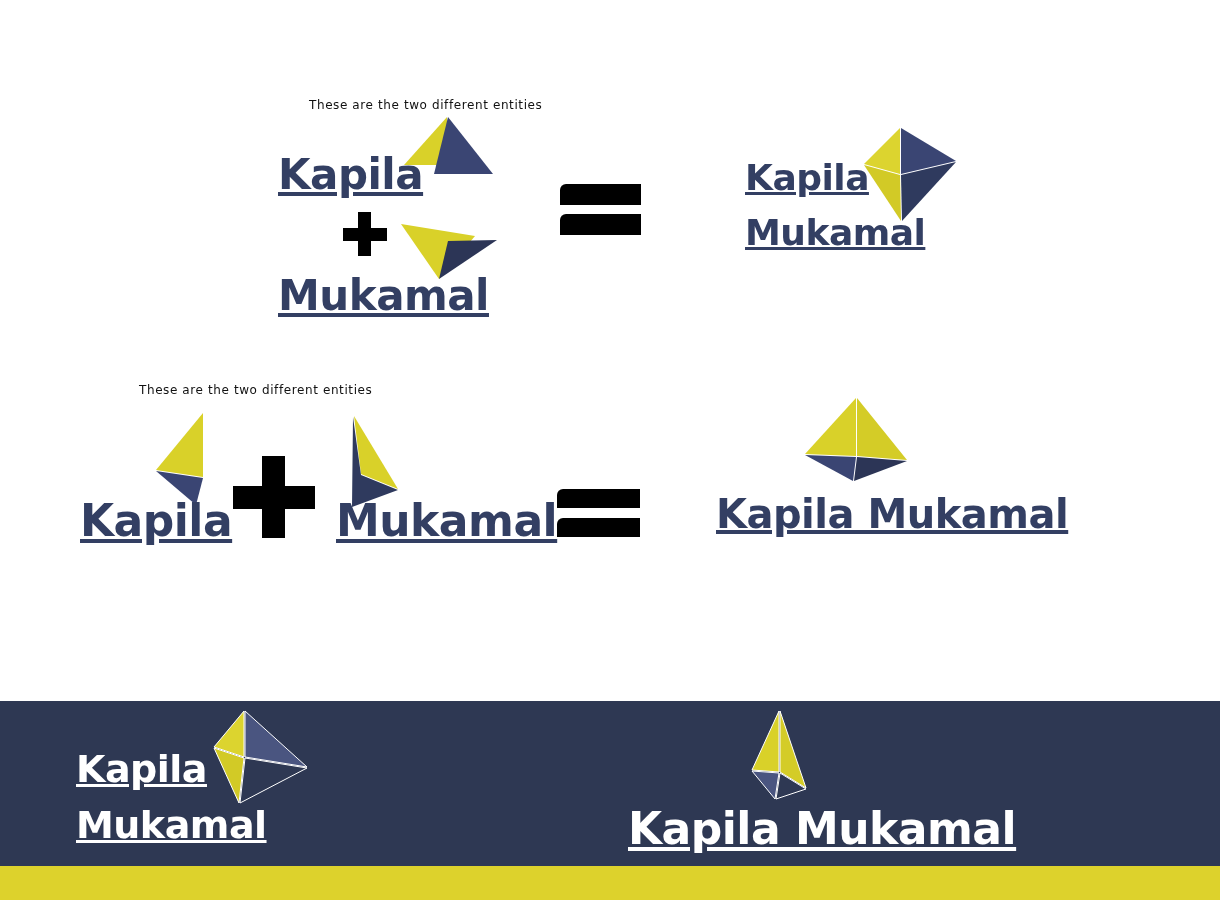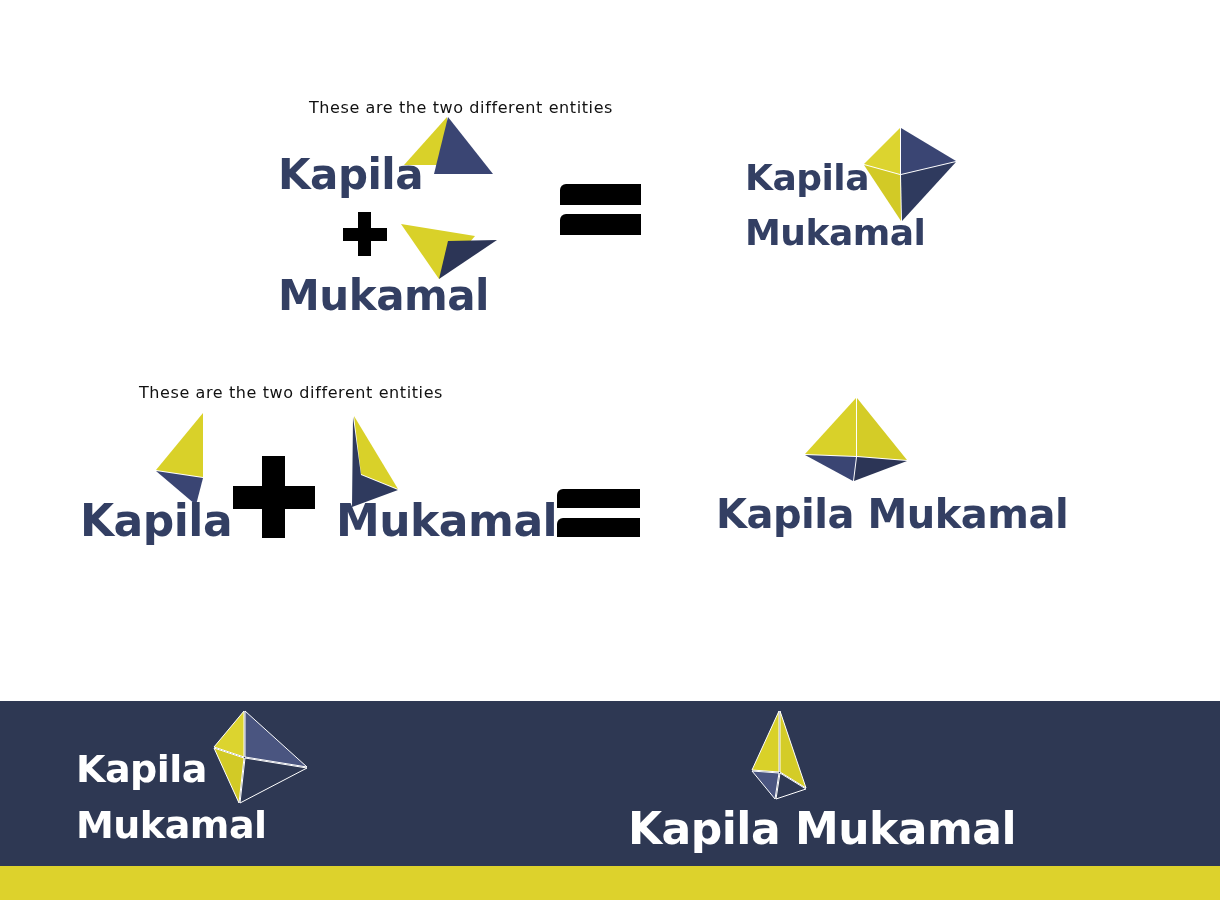--- a/index.html
+++ b/index.html
@@ -12,34 +12,35 @@
     height: 900px;
     position: relative;
     overflow: hidden;
     font-family: "Liberation Sans", sans-serif;
   }
   .abs { position: absolute; }
 
   
   .caption {
     font-family: "DejaVu Sans", sans-serif;
-    font-size: 16px;
+    font-size: 12px;
     letter-spacing: 0.6px;
     color: #111111;
     white-space: nowrap;
   }
 
   
   .wordmark {
     font-family: "DejaVu Sans", sans-serif;
     font-weight: bold;
     color: #333f63;
     white-space: nowrap;
     letter-spacing: -0.5px;
     line-height: 1.02;
+    text-decoration: underline;
   }
   .wordmark.light { color: #ffffff; }
 
   
   .plus { position: absolute; }
   .plus i {
     position: absolute;
     background: #000000;
     display: block;
   }

